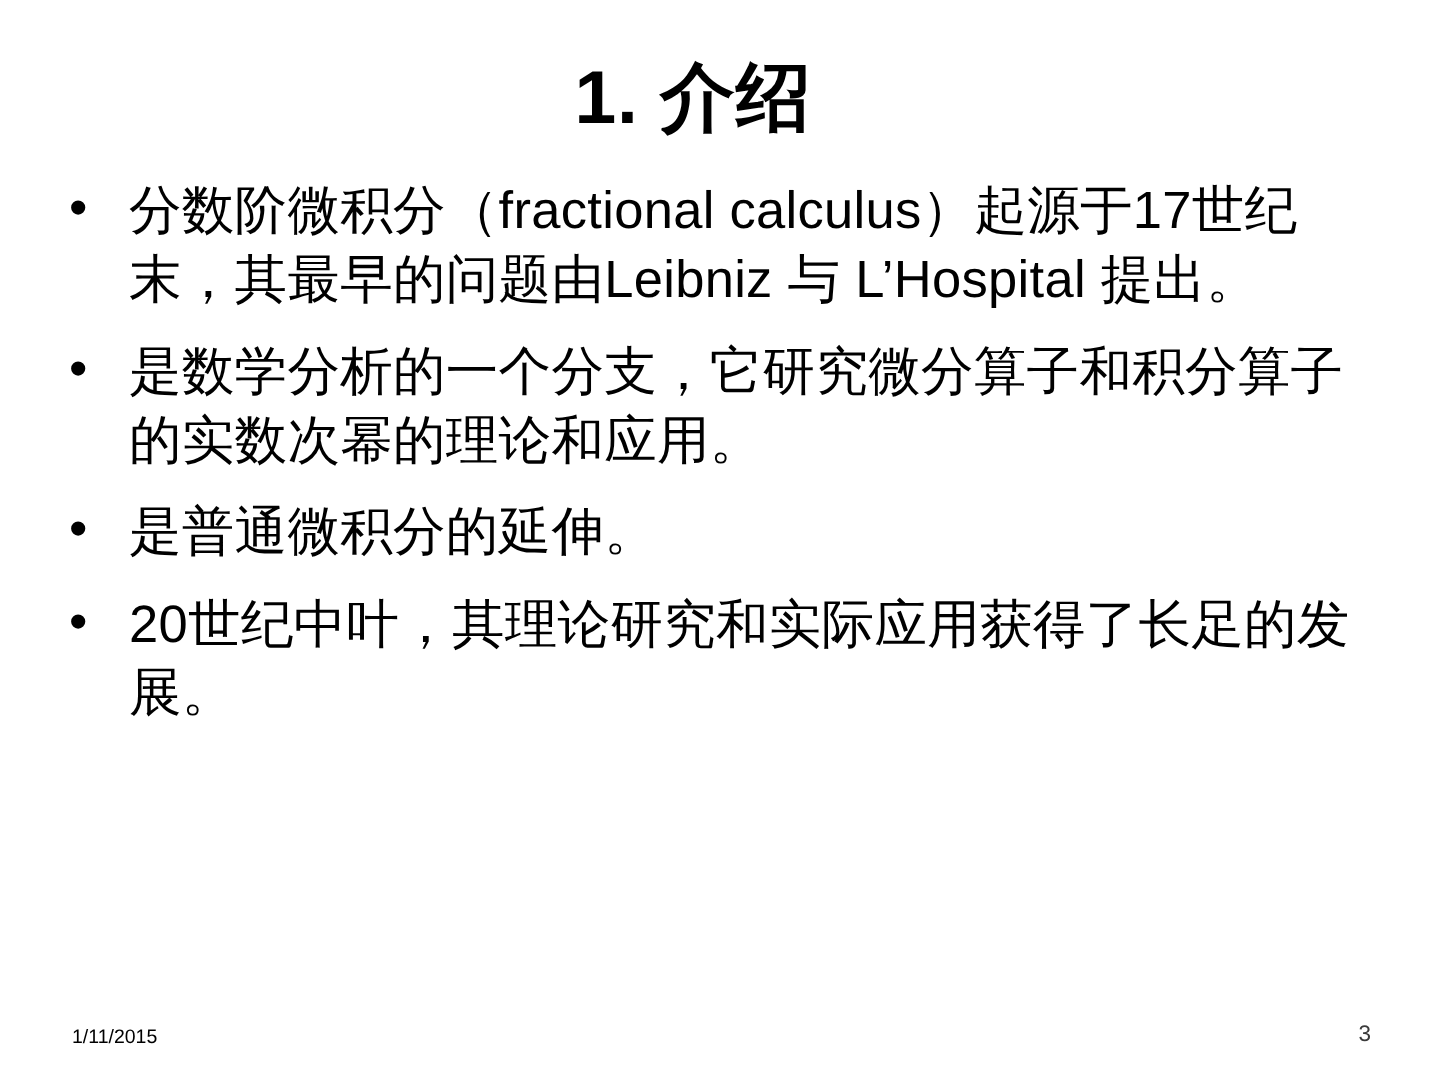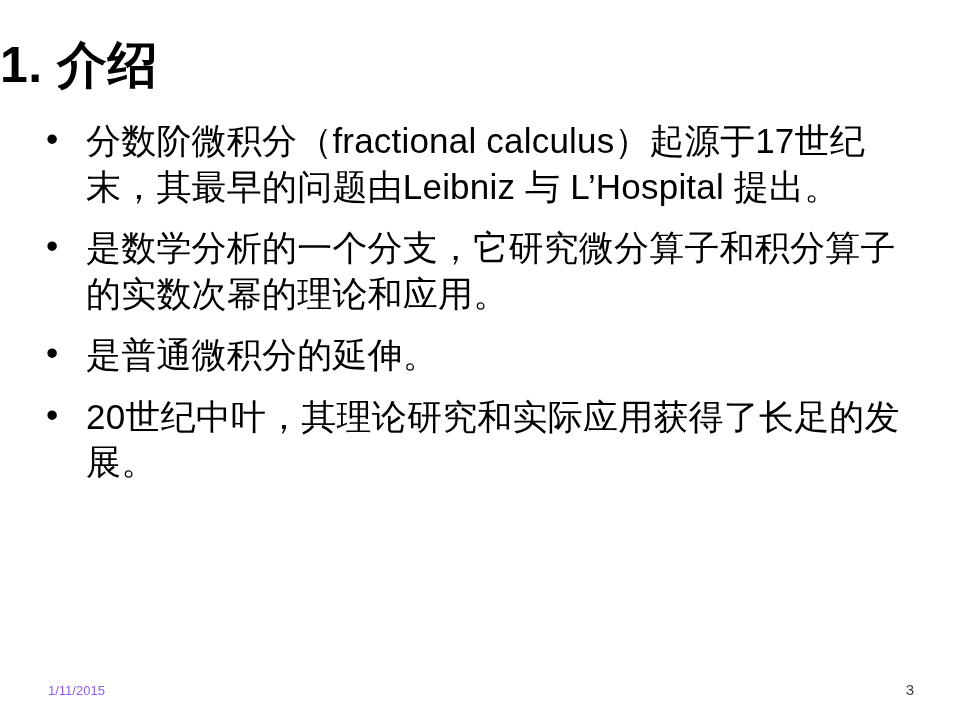--- a/index.html
+++ b/index.html
@@ -18,25 +18,26 @@
     position: relative;
     width: 960px;
     height: 720px;
     box-sizing: border-box;
   }
   .slide-title {
     position: absolute;
     top: 38px;
     left: 0;
     width: 868px;
-    text-align: left;
+    text-align: center;
     font-size: 50px;
     font-weight: bold;
     line-height: 1.1;
     letter-spacing: 0.5px;
+    padding-left: 28px;
   }
   .body-list {
     position: absolute;
     top: 118px;
     left: 34px;
     width: 888px;
     margin: 0;
     padding: 0;
     list-style: none;
   }
@@ -59,21 +60,21 @@
     line-height: 1.30;
   }
   .bullet-text {
     display: block;
   }
   .footer-date {
     position: absolute;
     left: 48px;
     bottom: 22px;
     font-size: 13px;
-    color: #8b5cf6;
+    color: #000000;
   }
   .footer-pagenum {
     position: absolute;
     right: 46px;
     bottom: 22px;
     font-size: 15px;
     color: #3a3a3a;
   }
 </style>
 </head>

